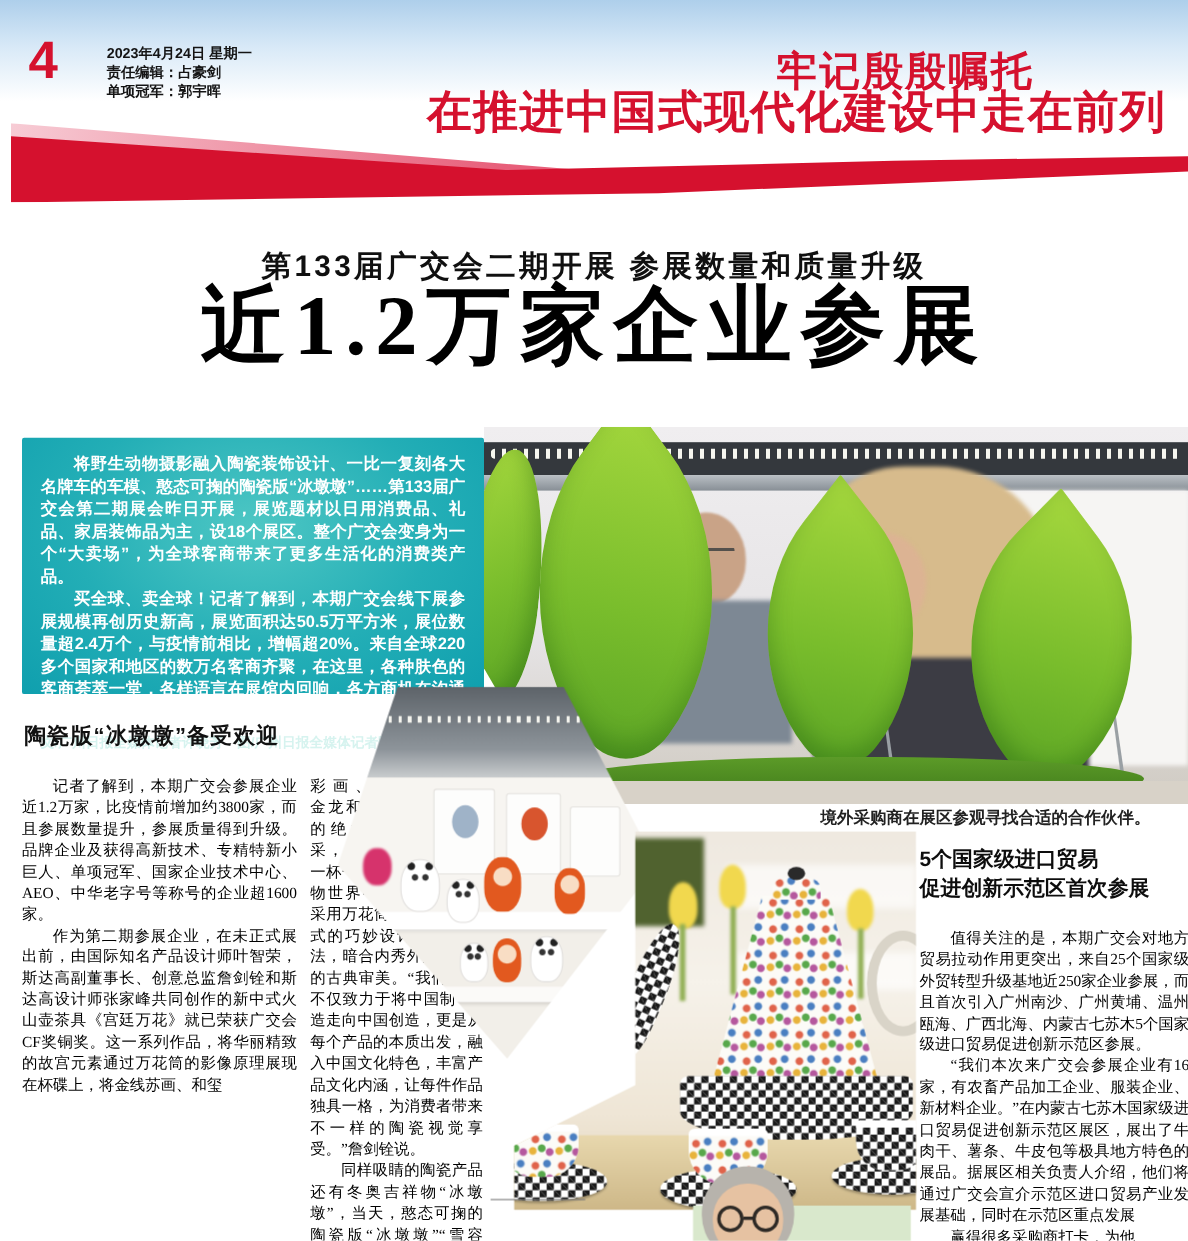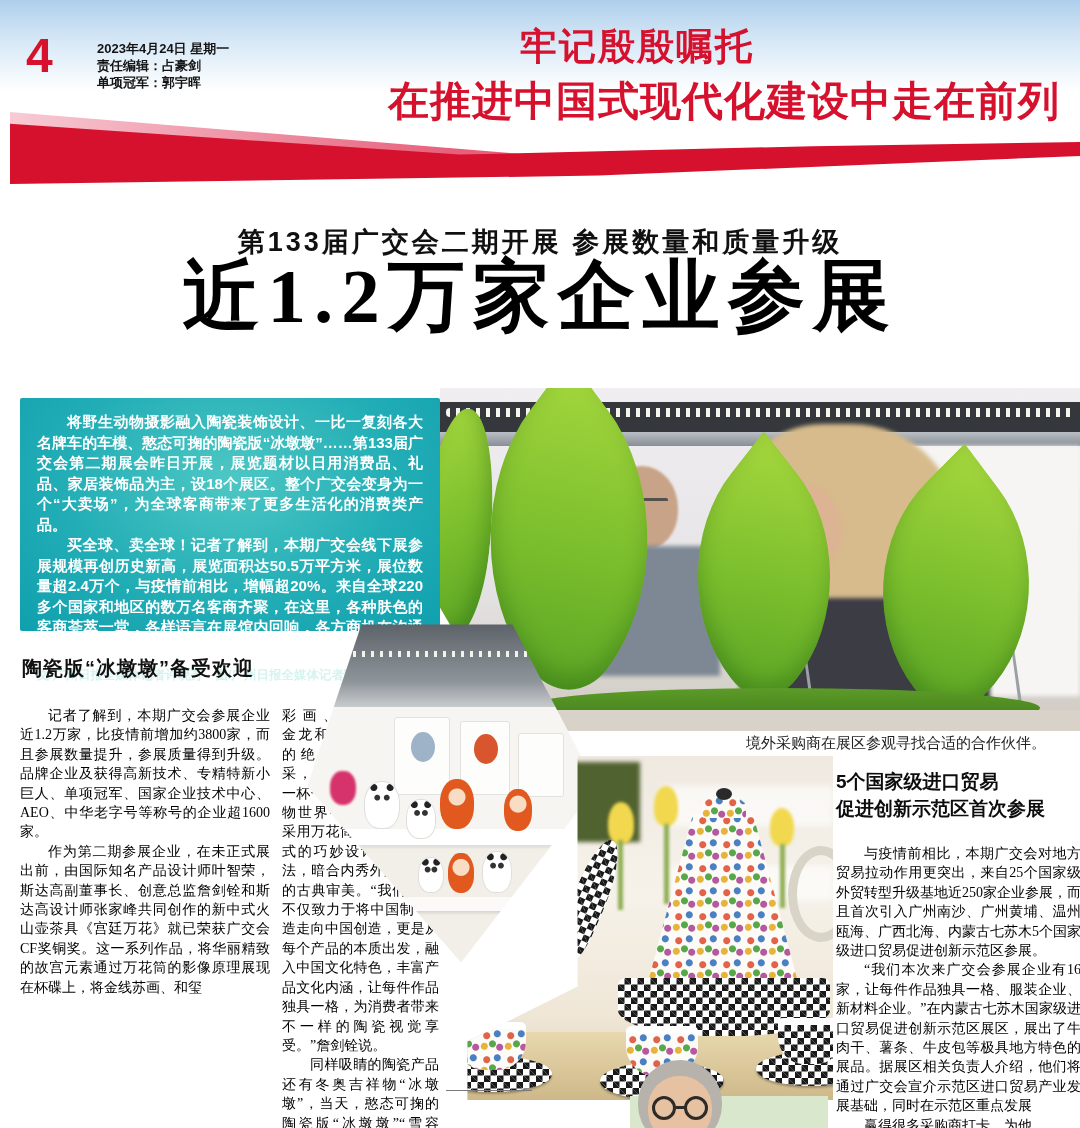--- a/index.html
+++ b/index.html
@@ -7,21 +7,21 @@
   body { font-family:"Liberation Serif", serif; color:#1c1c1c; }
   #page { position:relative; width:1080px; height:1128px; overflow:hidden; background:#fff; margin:0 auto; }
 
   
   .sky-band { position:absolute; left:0; top:0; width:1080px; height:112px;
     background:linear-gradient(180deg,#aecfeb 0%, #d8e9f7 38%, #ffffff 82%); }
   .page-num { position:absolute; left:26px; top:32px; font-family:"Liberation Sans",sans-serif;
     font-weight:bold; font-size:48px; color:#d5112e; line-height:1; }
   .date-block { position:absolute; left:97px; top:40px; font-family:"Liberation Sans",sans-serif;
     font-size:13px; font-weight:bold; color:#141414; line-height:17px; }
-  .slogan1 { position:absolute; left:520px; top:22px; width:420px; text-align:left;
+  .slogan1 { position:absolute; left:520px; top:40px; width:420px; text-align:right;
     font-size:37px; font-weight:bold; color:#d5112e; letter-spacing:2px; }
   .slogan2 { position:absolute; left:368px; top:74px; width:712px; text-align:center;
     font-size:41px; font-weight:bold; color:#d5112e; letter-spacing:1px; white-space:nowrap; }
   .swoosh { position:absolute; left:10px; top:106px; width:1070px; height:78px; }
   .swoosh .pink { position:absolute; left:0; top:2px; width:560px; height:50px;
     background:linear-gradient(100deg,#f7ccd5,#e75f7a 80%);
     -webkit-clip-path:polygon(0 8%,100% 100%,0 100%); clip-path:polygon(0 8%,100% 100%,0 100%); }
   .swoosh .red { position:absolute; left:0; top:8px; width:1070px; height:70px; background:#d5112e;
     -webkit-clip-path:polygon(0 14%,42% 58%,75% 46%,100% 40%,100% 60%,55% 88%,0 100%);
     clip-path:polygon(0 14%,42% 58%,75% 46%,100% 40%,100% 60%,55% 88%,0 100%); }
@@ -71,21 +71,21 @@
   .leaf1 { left:36px; top:58px; width:186px; height:186px; transform:scale(1.02,1.38) rotate(45deg); }
   .leaf2 { left:244px; top:108px; width:160px; height:160px; transform:scale(1.0,1.28) rotate(45deg); }
   .leaf3 { left:432px; top:116px; width:168px; height:168px; transform:scale(1.05,1.22) rotate(49deg); }
   .leaf-side { left:-18px; top:20px; width:70px; height:230px; transform:rotate(6deg); border-radius:50% 50% 40% 60%/60% 60% 40% 40%; }
   .lp-stand { position:absolute; width:70px; height:60px; border-left:3px solid #9aa0a4; border-right:3px solid #9aa0a4;
     transform:perspective(60px) rotateX(14deg); }
   .st1 { left:300px; top:262px; } .st2 { left:508px; top:258px; }
   .lp-tray { left:80px; top:300px; width:520px; height:40px; background:linear-gradient(180deg,#5c9b28,#3f7a1a); border-radius:50%; }
   .lp-table { left:0; top:322px; width:640px; height:21px; background:#d8d2c8; }
   .leaf-caption { position:absolute; left:440px; top:734px; width:606px; text-align:right;
-    font-family:"Liberation Sans",sans-serif; font-size:15px; font-weight:400; color:#222; }
+    font-family:"Liberation Sans",sans-serif; font-size:15px; font-weight:700; color:#222; }
 
   
   .hex-photo { left:298px; top:621px; width:302px; height:345px; background:#f2efe9;
     -webkit-clip-path:polygon(21% 1%,71% 1%,99% 48%,54% 99%,3% 48%);
     clip-path:polygon(21% 1%,71% 1%,99% 48%,54% 99%,3% 48%); }
   .hx-ceil { left:0; top:0; width:302px; height:86px; background:linear-gradient(180deg,#5a6066,#8d949a 70%,#c9ccce 100%); }
   .hx-led { left:10px; top:30px; width:282px; height:6px;
     background:repeating-linear-gradient(90deg,#f4f4ee 0 3px, rgba(0,0,0,0) 3px 9px); }
   .hx-wall { left:0; top:86px; width:302px; height:140px; background:#f7f5f1; }
   .hx-card { position:absolute; background:#fdfdfc; border:1px solid #e4e2de; border-radius:3px; }
@@ -278,18 +278,18 @@
     <div class="g1"></div>
     <div class="g2"></div>
     <div class="bridge"></div>
   </div>
 
   <div class="sec2-head">
     <div>5个国家级进口贸易</div>
     <div>促进创新示范区首次参展</div>
   </div>
   <div class="col col3">
-    <p>与疫情前相比，本期广交会对地方贸易拉动作用更突出，来自25个国家级外贸转型升级基地近250家企业参展，而且首次引入广州南沙、广州黄埔、温州瓯海、广西北海、内蒙古七苏木5个国家级进口贸易促进创新示范区参展。</p>
-    <p>“我们本次来广交会参展企业有16家，让每件作品独具一格、服装企业、新材料企业。”在内蒙古七苏木国家级进口贸易促进创新示范区展区，展出了牛肉干、薯条、牛皮包等极具地方特色的展品。据展区相关负责人介绍，他们将通过广交会宣介示范区进口贸易产业发展基础，同时在示范区重点发展</p>
+    <p>值得关注的是，本期广交会对地方贸易拉动作用更突出，来自25个国家级外贸转型升级基地近250家企业参展，而且首次引入广州南沙、广州黄埔、温州瓯海、广西北海、内蒙古七苏木5个国家级进口贸易促进创新示范区参展。</p>
+    <p>“我们本次来广交会参展企业有16家，有农畜产品加工企业、服装企业、新材料企业。”在内蒙古七苏木国家级进口贸易促进创新示范区展区，展出了牛肉干、薯条、牛皮包等极具地方特色的展品。据展区相关负责人介绍，他们将通过广交会宣介示范区进口贸易产业发展基础，同时在示范区重点发展</p>
     <p>赢得很多采购商打卡，为他</p>
   </div>
 
 </div>
 
 </body></html>

